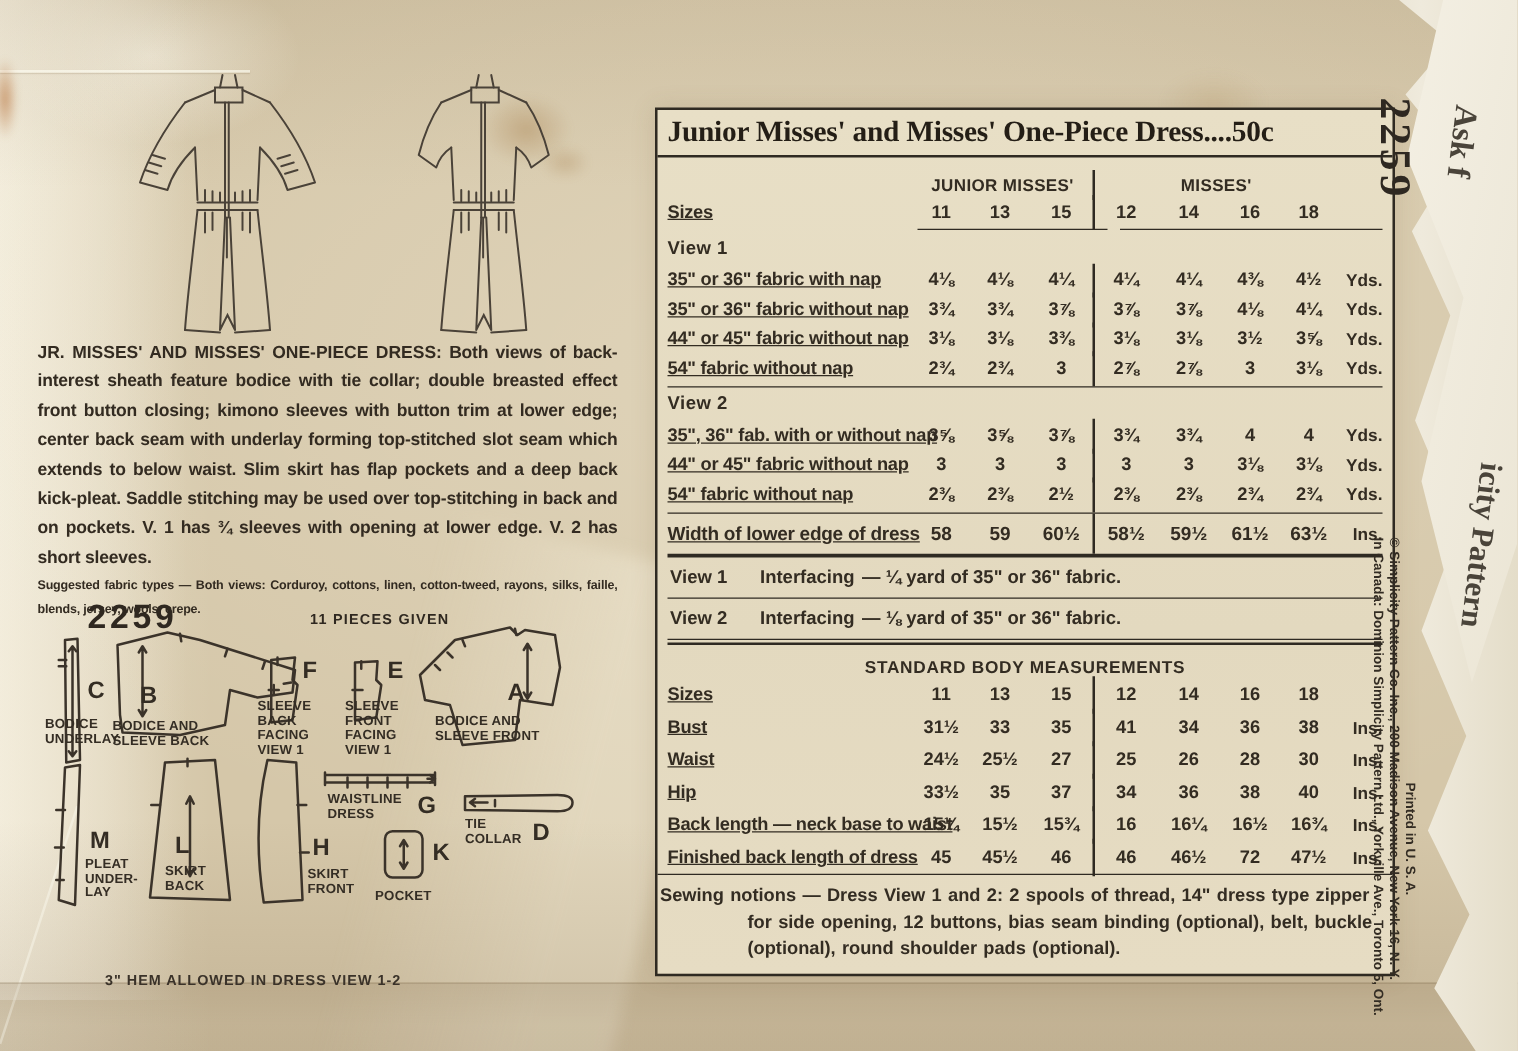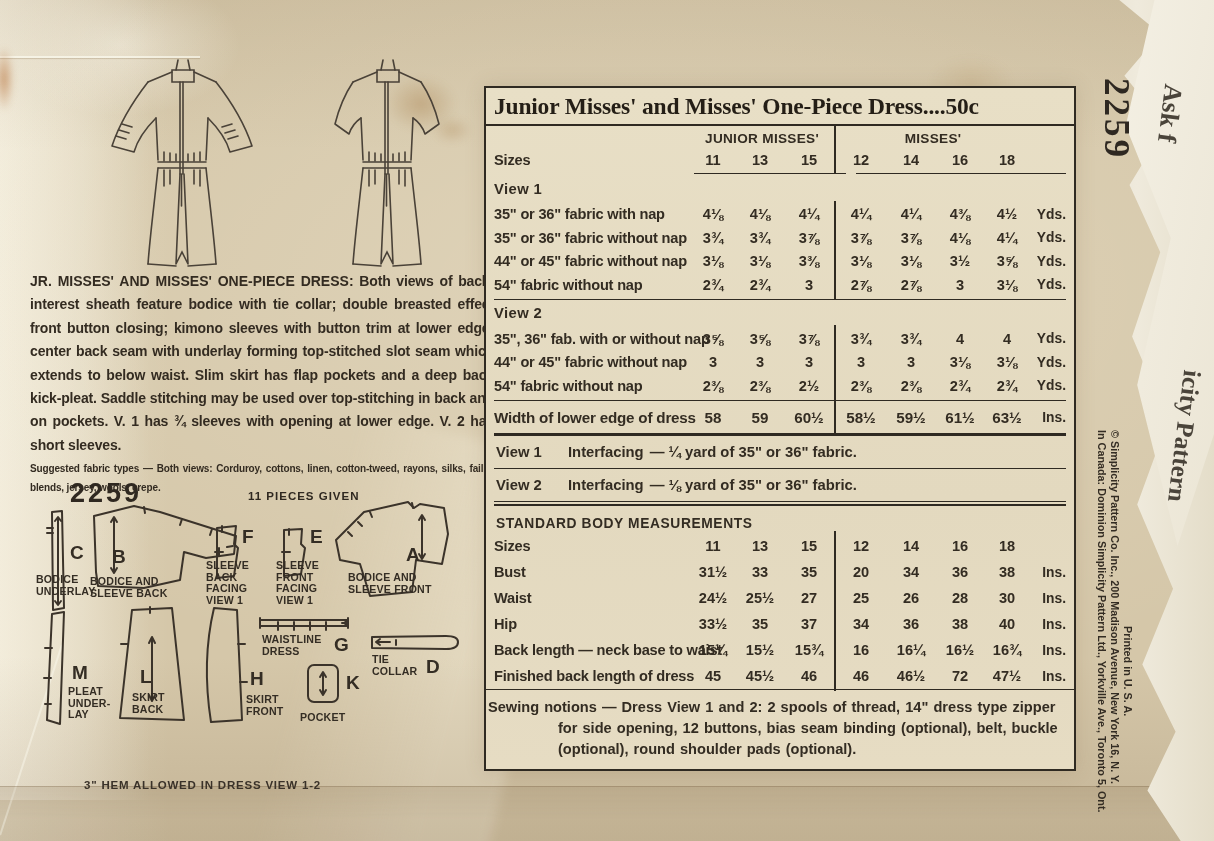--- a/index.html
+++ b/index.html
@@ -57,48 +57,48 @@
   .hem-note{position:absolute;left:84px;top:779px;font-size:11.5px;font-weight:bold;letter-spacing:.8px;color:#3a3229;}
 
   .pieces{position:absolute;left:28px;top:500px;width:470px;height:290px;color:#342d24;}
   .pieces .pc{position:absolute;}
   .pc-letter{position:absolute;font-size:19px;font-weight:bold;}
   .pc-label{position:absolute;font-size:10.6px;line-height:11.6px;font-weight:bold;white-space:pre-line;letter-spacing:.2px;}
   .pieces svg{position:absolute;overflow:visible;}
   .pieces path,.pieces line,.pieces rect{fill:none;stroke:#3b332a;stroke-width:2;stroke-linejoin:round;stroke-linecap:round;}
 
   
-  .panel{position:absolute;left:484px;top:86px;width:592px;background:linear-gradient(180deg,#e8dfc6,#e3d9bf 60%,#e6dcc3);
+  .panel{position:absolute;left:524px;top:86px;width:592px;background:linear-gradient(180deg,#e8dfc6,#e3d9bf 60%,#e6dcc3);
     border:2px solid #2f2a22;box-sizing:border-box;color:#332c22;box-shadow:0 0 18px rgba(120,95,60,.18);}
   .title-row{padding:5px 8px 4px;border-bottom:2.2px solid #2f2a22;font-family:"Liberation Serif",serif;
     font-weight:bold;font-size:23.5px;letter-spacing:-.2px;white-space:nowrap;color:#241e16;}
   .extra-row{padding:4px 6px;border-bottom:1.6px solid #2f2a22;font-size:14.8px;font-weight:700;word-spacing:1.5px;white-space:nowrap;}
   .tbl{padding:0 8px;}
   .t-row{display:grid;grid-template-columns:196px 46px 48px 50px 2px 50px 50px 48px 46px 1fr;align-items:center;height:23.5px;font-size:14.6px;font-weight:700;}
-  .t-row .lbl{white-space:nowrap;letter-spacing:-.2px;}
+  .t-row .lbl{white-space:nowrap;letter-spacing:-.2px;text-decoration:underline;}
   .t-row .val{text-align:center;white-space:nowrap;}
   .t-row .unit{text-align:right;white-space:nowrap;font-size:13.8px;}
   .t-row .dv{position:relative;height:100%;}
   .t-row .dv::before{content:"";position:absolute;left:0;top:-2px;bottom:-2px;width:1.6px;background:#2f2a22;}
-  .ghead{height:20px;margin-top:2px;font-size:13.6px;}
+  .ghead{height:20px;margin-top:12px;font-size:13.6px;}
   .ghead .gj{grid-column:2/5;text-align:center;letter-spacing:.3px;}
   .ghead .gm{grid-column:6/10;text-align:center;letter-spacing:.3px;}
   .seg-rule{position:relative;height:3px;margin:1px 0 2px;}
   .seg-rule i{position:absolute;top:0;height:1.6px;background:#2f2a22;}
   .seg-rule .a{left:200px;width:152px;}
   .seg-rule .b{left:362px;right:0;}
   .sect-label{height:22px;padding-top:3px;font-size:14.8px;font-weight:700;letter-spacing:.4px;}
   .hr{height:1.6px;background:#2f2a22;margin:2px 0;}
   .hr2{height:2.4px;background:#2f2a22;margin:2px 0;}
   .hrd{height:2px;border-top:1.8px solid #2f2a22;border-bottom:2.6px solid #2f2a22;margin:2px 0 4px;}
   .w-row{height:28px;font-size:15.2px;}
   .inter-row{display:flex;align-items:center;height:28px;padding:0 2px;font-size:14.8px;font-weight:700;white-space:nowrap;}
   .inter-row .iv{width:72px;}
   .inter-row .il{margin-right:6px;}
-  .sbm-head{padding:6px 2px 2px;font-size:13.8px;font-weight:700;letter-spacing:.6px;}
+  .sbm-head{padding:6px 2px 2px;font-size:13.8px;font-weight:700;letter-spacing:.6px;text-align:center;}
   .body-rows .t-row{height:26px;}
   .notions{border-top:1.6px solid #2f2a22;padding:7px 4px 9px 2px;font-size:14.6px;line-height:21px;font-weight:700;
     padding-left:72px;text-indent:-70px;word-spacing:1px;}
 </style>
 </head>
 <body>
 
 <div class="page">
 
   <div class="shade lp-leftband"></div>
@@ -426,21 +426,21 @@
             <span class="val">16</span>
             <span class="val">18</span>
             <span class="unit"></span>
           </div>
           <div class="t-row">
             <span class="lbl">Bust</span>
             <span class="val">31½</span>
             <span class="val">33</span>
             <span class="val">35</span>
             <span class="dv"></span>
-            <span class="val">20</span>
+            <span class="val">41</span>
             <span class="val">34</span>
             <span class="val">36</span>
             <span class="val">38</span>
             <span class="unit">Ins.</span>
           </div>
           <div class="t-row">
             <span class="lbl">Waist</span>
             <span class="val">24½</span>
             <span class="val">25½</span>
             <span class="val">27</span>

